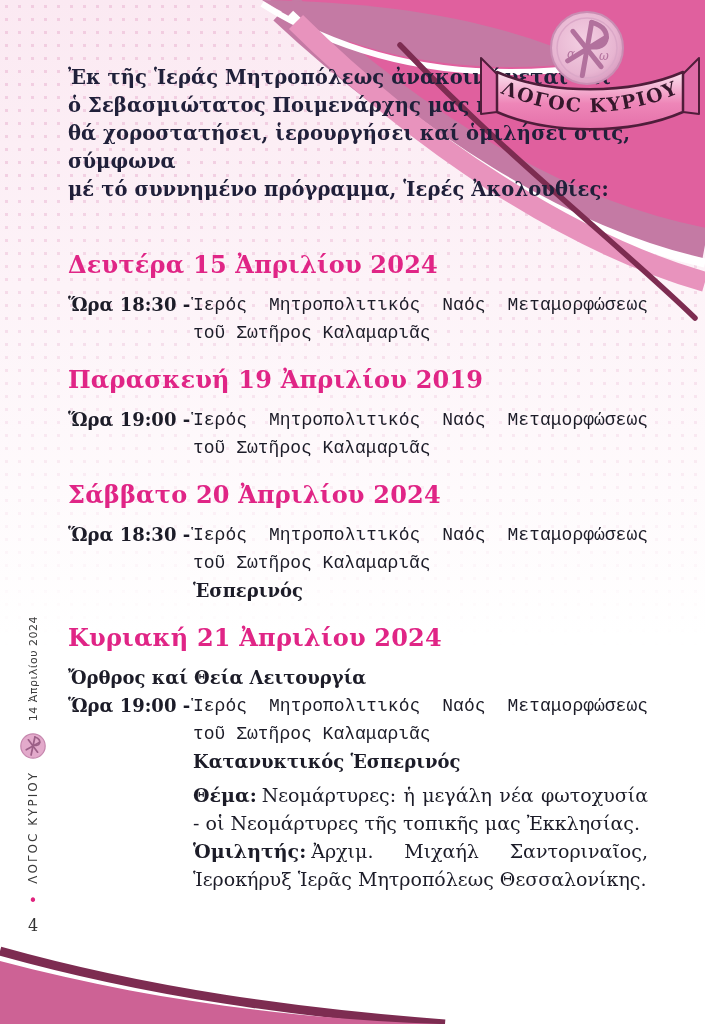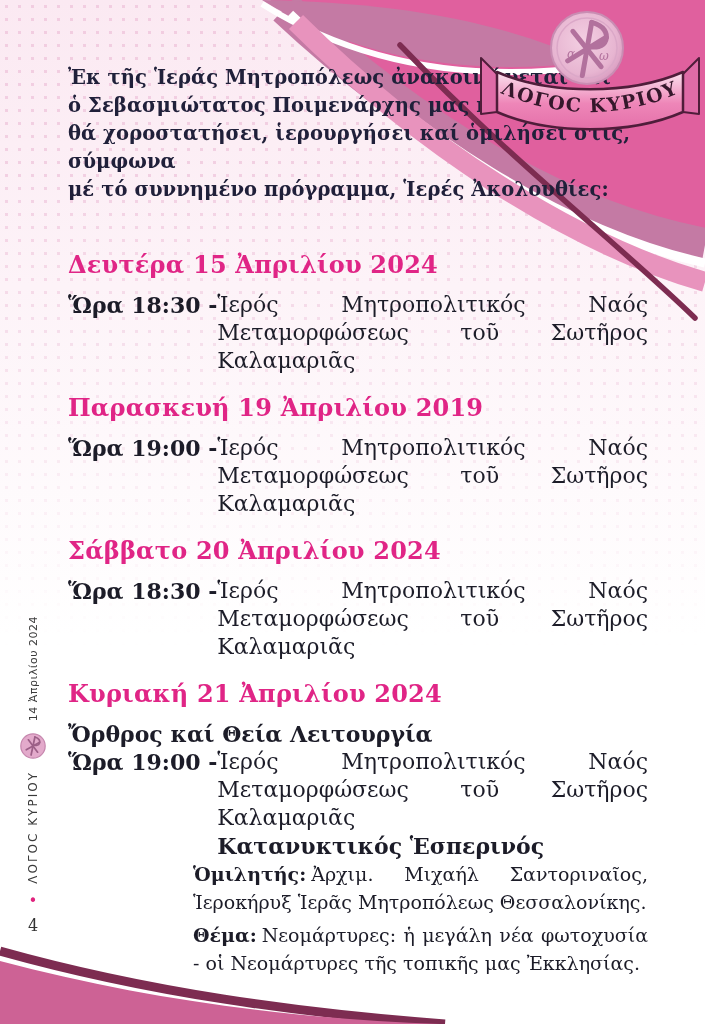--- a/index.html
+++ b/index.html
@@ -23,24 +23,24 @@
   .intro{
     margin:0;font-size:19.5px;line-height:28px;font-weight:bold;
     white-space:pre-line;color:#20203a;letter-spacing:0.1px;
   }
   section.sched{margin-top:18px;}
   section.sched.first{margin-top:46px;}
   h2.sec-title{
     margin:0 0 11px 0;font-weight:bold;font-size:24px;line-height:30px;
     color:#e02586;letter-spacing:0.2px;
   }
-  .entry{display:flex;font-size:22px;line-height:28px;color:#1c1c28;}
+  .entry{display:flex;font-size:18px;line-height:28px;color:#1c1c28;}
   .time{flex:0 0 125px;font-weight:bold;white-space:nowrap;}
   .details{flex:1;min-width:0;}
-  .loc{text-align:justify;}
+  .loc{text-align:justify;font-family:Liberation Mono, monospace;}
   .event{font-weight:bold;}
   .para{margin:0 0 0 125px;font-size:19px;line-height:28px;text-align:justify;color:#1c1c28;}
   .para.theme{margin-top:5px;}
   .para .lead{font-weight:bold;margin-right:5px;}
 
   .sidebar{
     position:absolute;left:12px;top:616px;width:42px;height:350px;z-index:2;
     display:flex;flex-direction:column;align-items:center;gap:12px;
     font-family:"DejaVu Sans",sans-serif;
   }
@@ -152,41 +152,42 @@
         </div>
       </div>
     </section>
 
     <section class="sched">
       <h2 class="sec-title">Σάββατο 20 Ἀπριλίου 2024</h2>
       <div class="entry">
         <span class="time">Ὥρα 18:30 -</span>
         <div class="details">
           <div class="loc">Ἱερός Μητροπολιτικός Ναός Μεταμορφώσεως τοῦ Σωτῆρος Καλαμαριᾶς</div>
+          <div class="event">Ἑσπερινός</div>
         </div>
       </div>
     </section>
 
     <section class="sched">
       <h2 class="sec-title">Κυριακή 21 Ἀπριλίου 2024</h2>
       <div class="entry">
         <div class="details">
           <div class="event">Ὄρθρος καί Θεία Λειτουργία</div>
         </div>
       </div>
       <div class="entry">
         <span class="time">Ὥρα 19:00 -</span>
         <div class="details">
           <div class="loc">Ἱερός Μητροπολιτικός Ναός Μεταμορφώσεως τοῦ Σωτῆρος Καλαμαριᾶς</div>
           <div class="event">Κατανυκτικός Ἑσπερινός</div>
         </div>
       </div>
 
+      <p class="para theme">
+        <b class="lead">Θέμα:</b><span>Νεομάρτυρες: ἡ μεγάλη νέα φωτοχυσία - οἱ Νεομάρτυρες τῆς τοπικῆς μας Ἐκκλησίας.</span>
+      </p>
       <p class="para speaker">
         <b class="lead">Ὁμιλητής:</b><span>Ἀρχιμ. Μιχαήλ Σαντοριναῖος, Ἱεροκήρυξ Ἱερᾶς Μητροπόλεως Θεσσαλονίκης.</span>
-      </p>
-      <p class="para theme">
-        <b class="lead">Θέμα:</b><span>Νεομάρτυρες: ἡ μεγάλη νέα φωτοχυσία - οἱ Νεομάρτυρες τῆς τοπικῆς μας Ἐκκλησίας.</span>
       </p>
     </section>
 
   </div>
 </div>
 
 </body></html>

